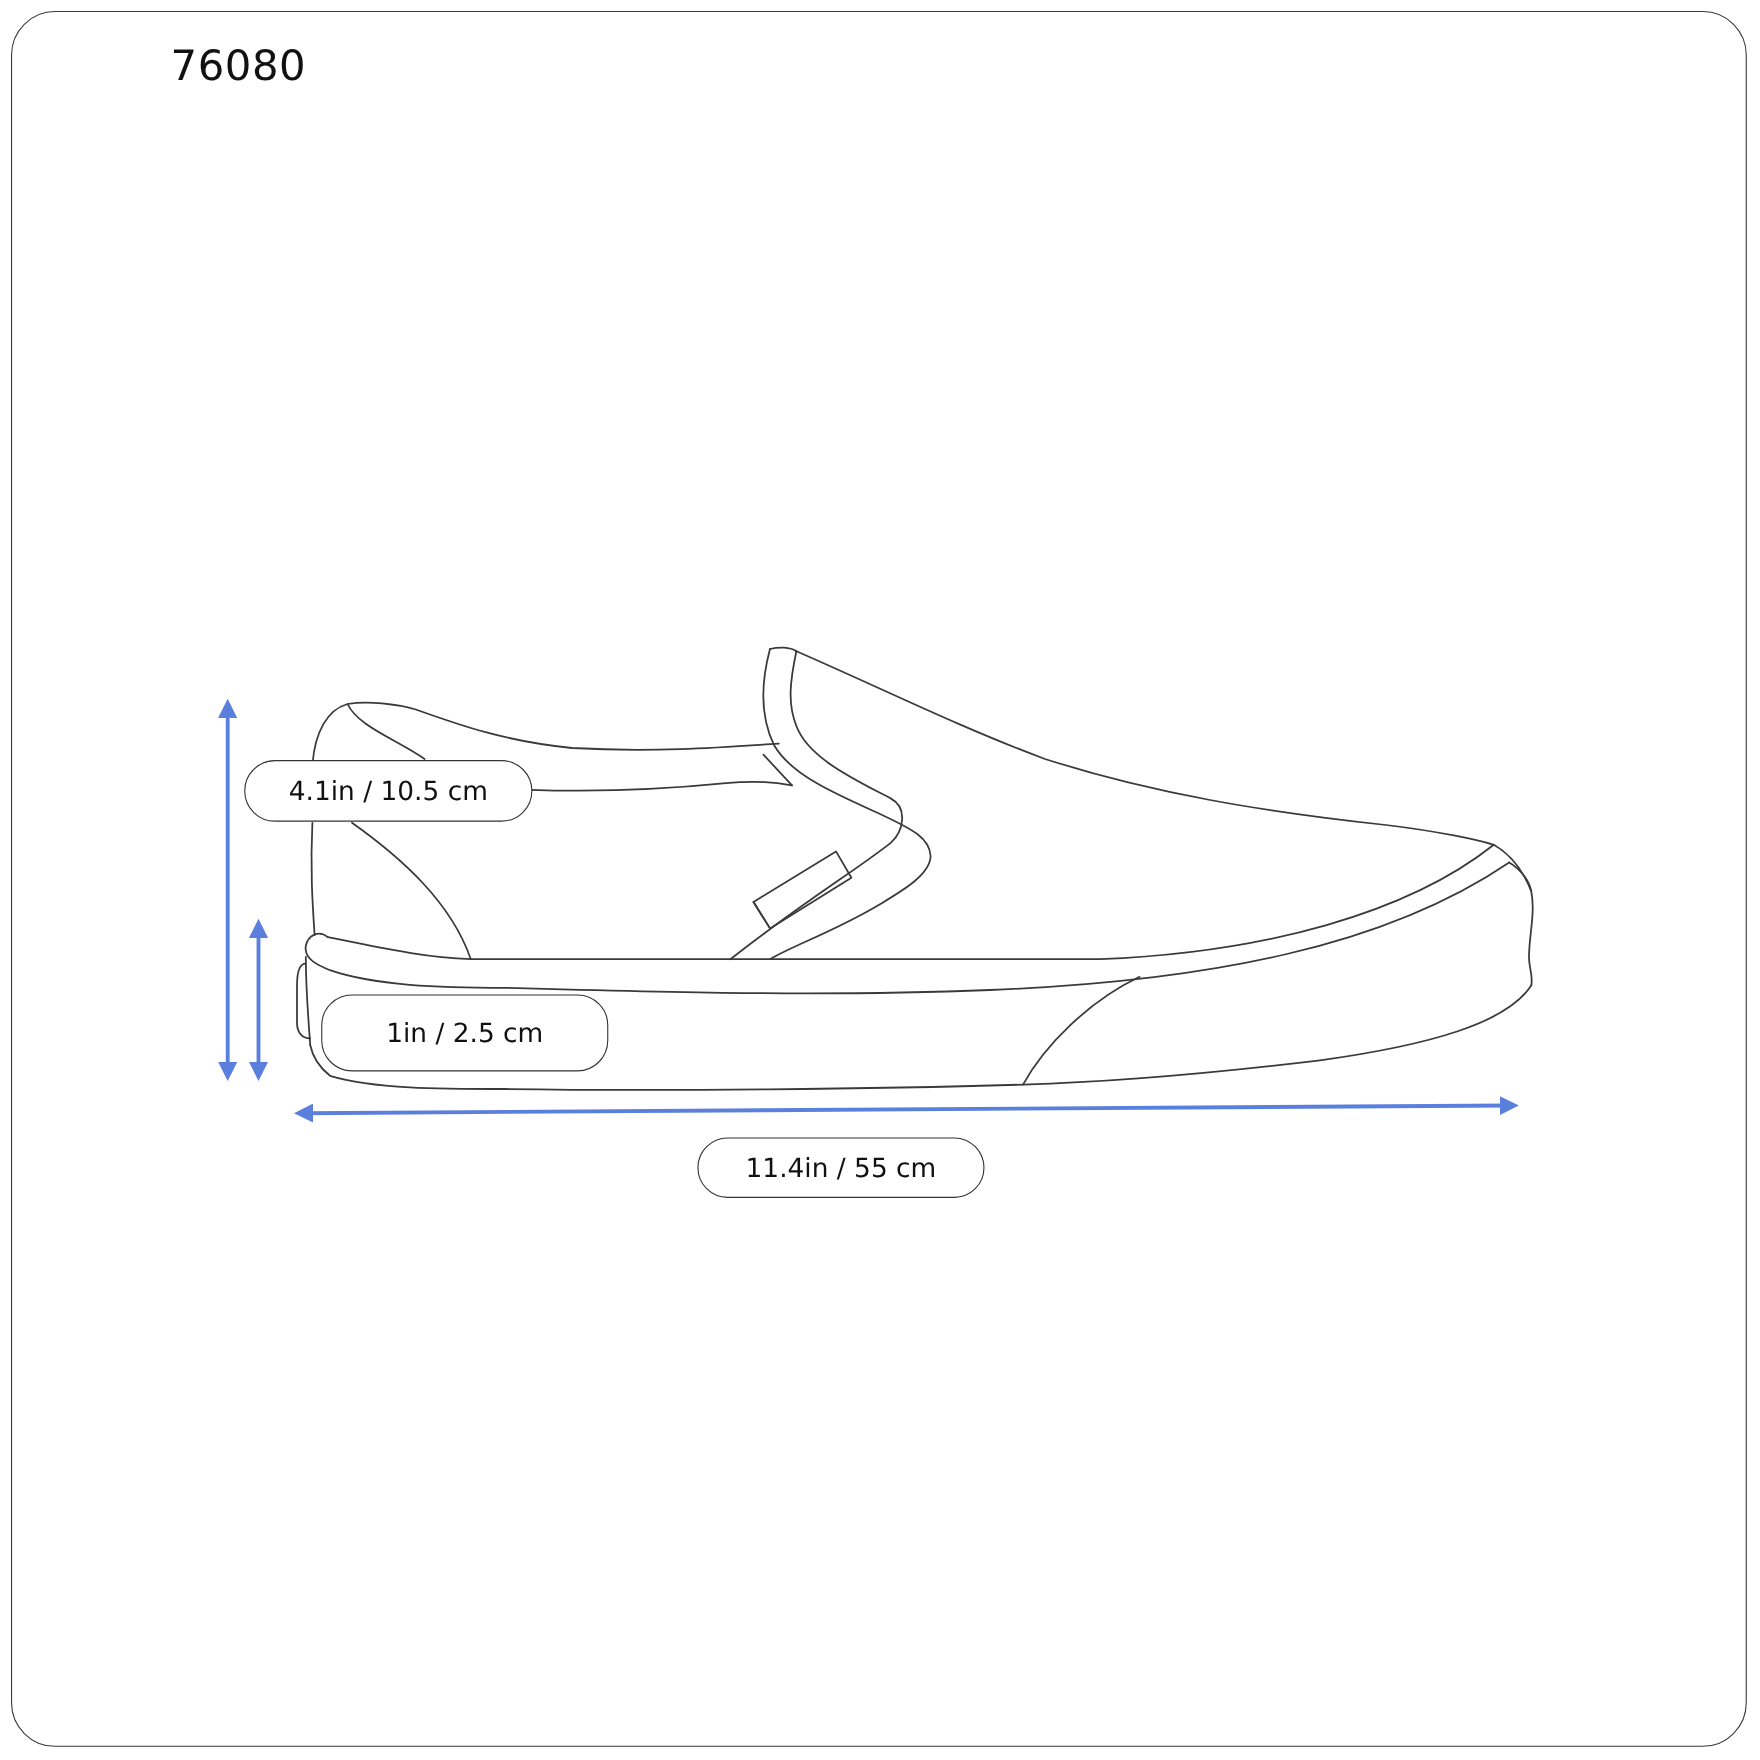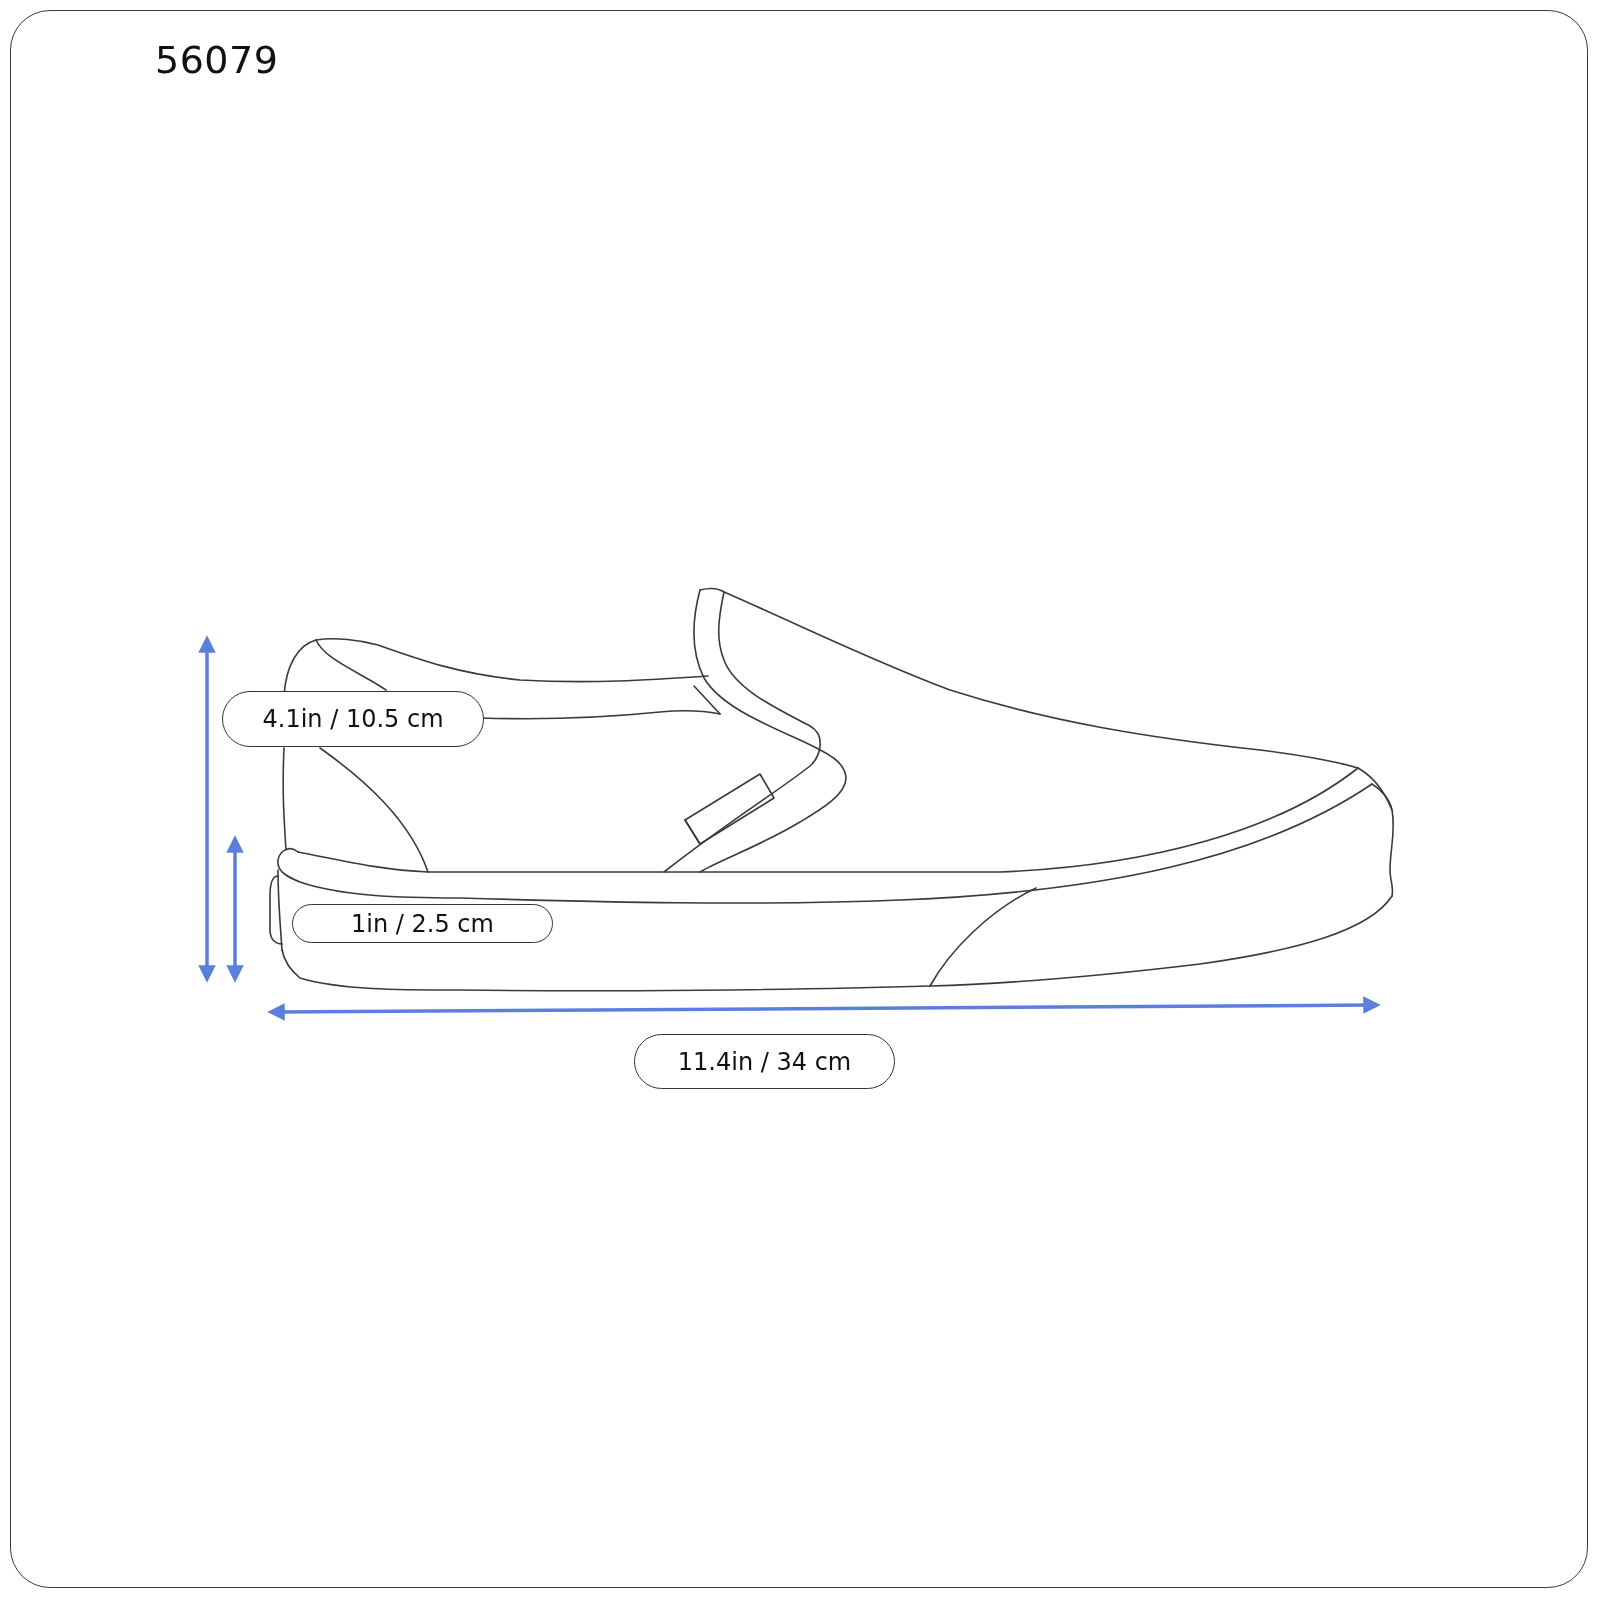--- a/index.html
+++ b/index.html
@@ -56,35 +56,35 @@
     .label-height {
       left: 222px;
       top: 691px;
       width: 262px;
       height: 56px;
     }
     .label-sole {
       left: 292px;
       top: 904px;
       width: 261px;
-      height: 39px;
+      height: 70px;
     }
     .label-length {
       left: 634px;
       top: 1034px;
       width: 261px;
       height: 55px;
     }
   </style>
 </head>
 <body>
 
 <div class="frame"></div>
 
-<div class="product-id">56079</div>
+<div class="product-id">76080</div>
 
 <svg class="drawing" viewBox="0 0 1600 1600">
   <defs>
     <marker id="ah" viewBox="0 0 10 10" refX="5" refY="5" markerWidth="5" markerHeight="5" orient="auto-start-reverse">
       <path d="M0,0 L10,5 L0,10 z" fill="#5b7fdc"></path>
     </marker>
   </defs>
 
   <g fill="none" stroke="#3a3a3a" stroke-width="1.6" stroke-linecap="round" stroke-linejoin="round">
 
@@ -129,13 +129,13 @@
 
   <g stroke="#5b7fdc" stroke-width="3.5" fill="none">
     <line x1="207" y1="644" x2="207" y2="974" marker-start="url(#ah)" marker-end="url(#ah)"></line>
     <line x1="235" y1="844" x2="235" y2="974" marker-start="url(#ah)" marker-end="url(#ah)"></line>
     <line x1="276" y1="1012" x2="1372" y2="1005" marker-start="url(#ah)" marker-end="url(#ah)"></line>
   </g>
 </svg>
 
 <div class="label label-height">4.1in / 10.5 cm</div>
 <div class="label label-sole">1in / 2.5 cm</div>
-<div class="label label-length">11.4in / 34 cm</div>
+<div class="label label-length">11.4in / 55 cm</div>
 
 </body></html>

